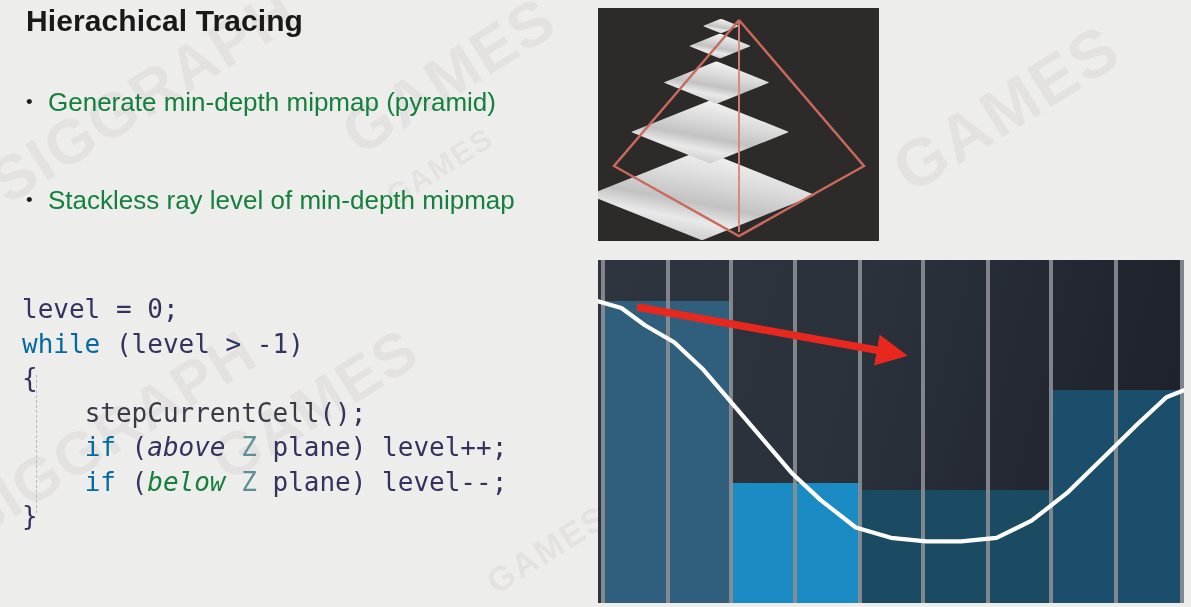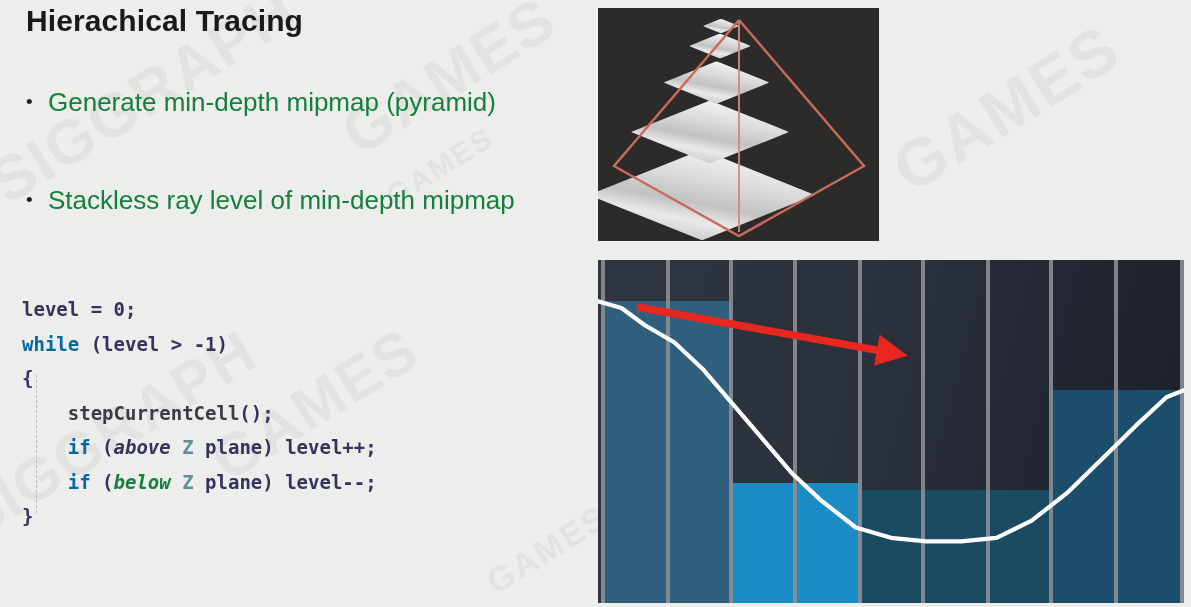--- a/index.html
+++ b/index.html
@@ -55,25 +55,24 @@
   .bullet .btxt{
     font-size:26px;line-height:26px;color:#15803d;
   }
   #b0{top:89px;}
   #b1{top:187px;}
 
   
   #code{
     position:absolute;left:22px;top:292px;
     font-family:"DejaVu Sans Mono","Liberation Mono",monospace;
-    font-size:19px;
+    font-size:26px;
     line-height:34.5px;
     white-space:pre;
     color:#2f3058;
-    font-weight:bold;
   }
   #code .ln{height:34.5px;}
   .kw   {color:#0369a1;}
   .var  {color:#33335e;}
   .num  {color:#33335e;}
   .fn   {color:#3b3b47;}
   .ital-a{color:#33335e;font-style:italic;}
   .ital-b{color:#15803d;font-style:italic;}
   .zed  {color:#5e8f95;}
   .op   {color:#33335e;}

